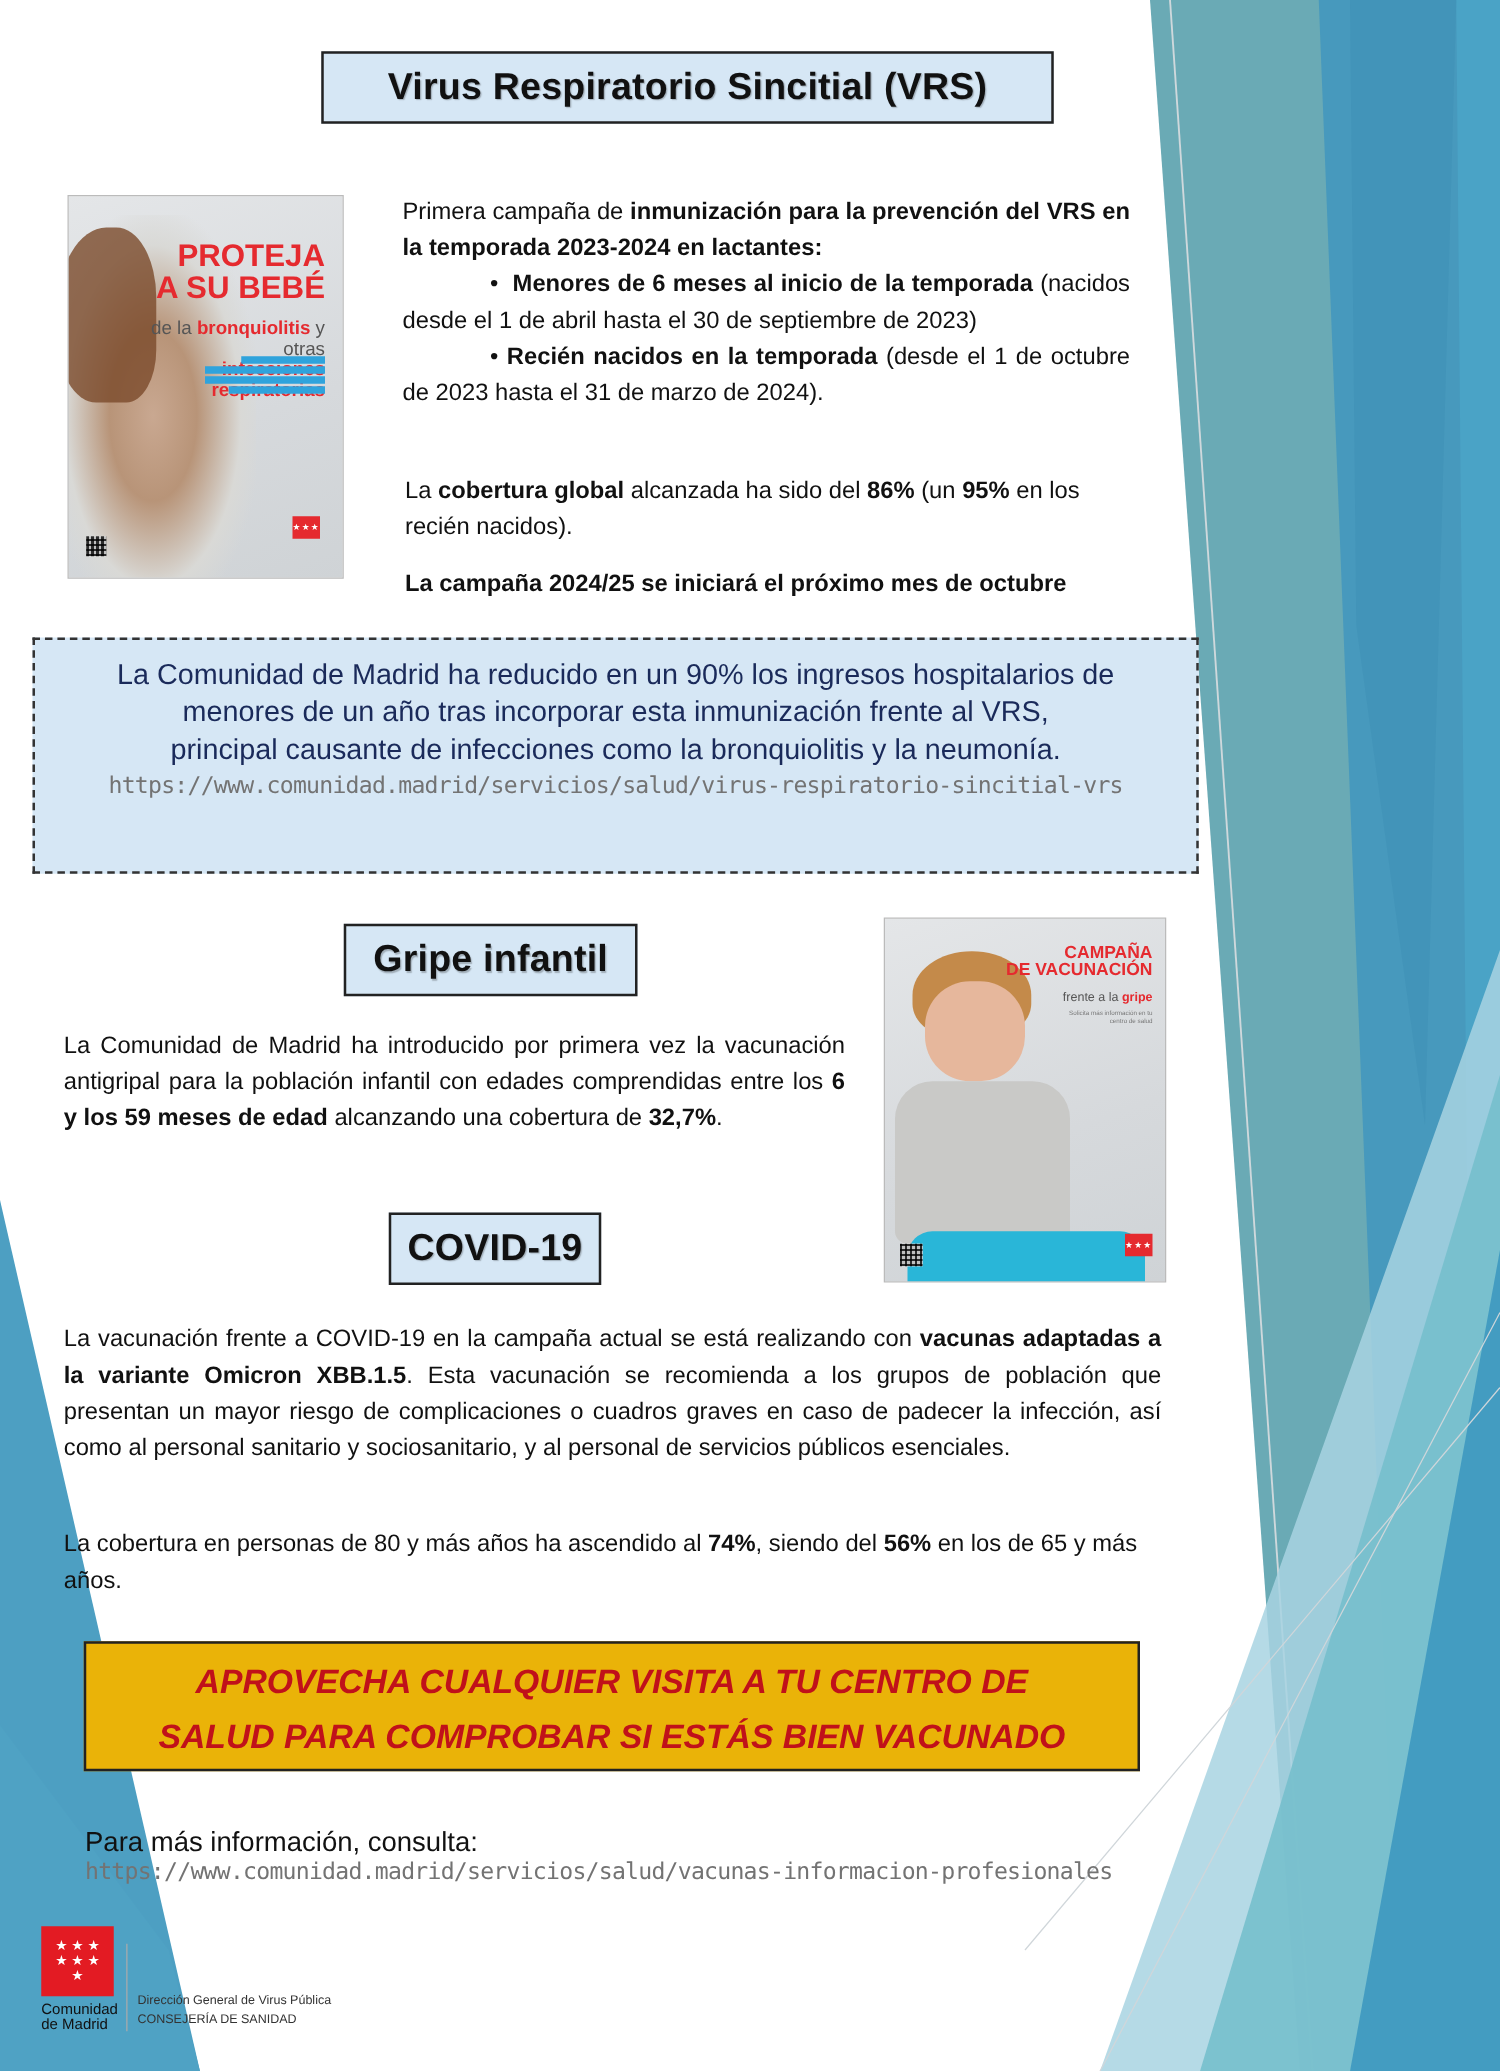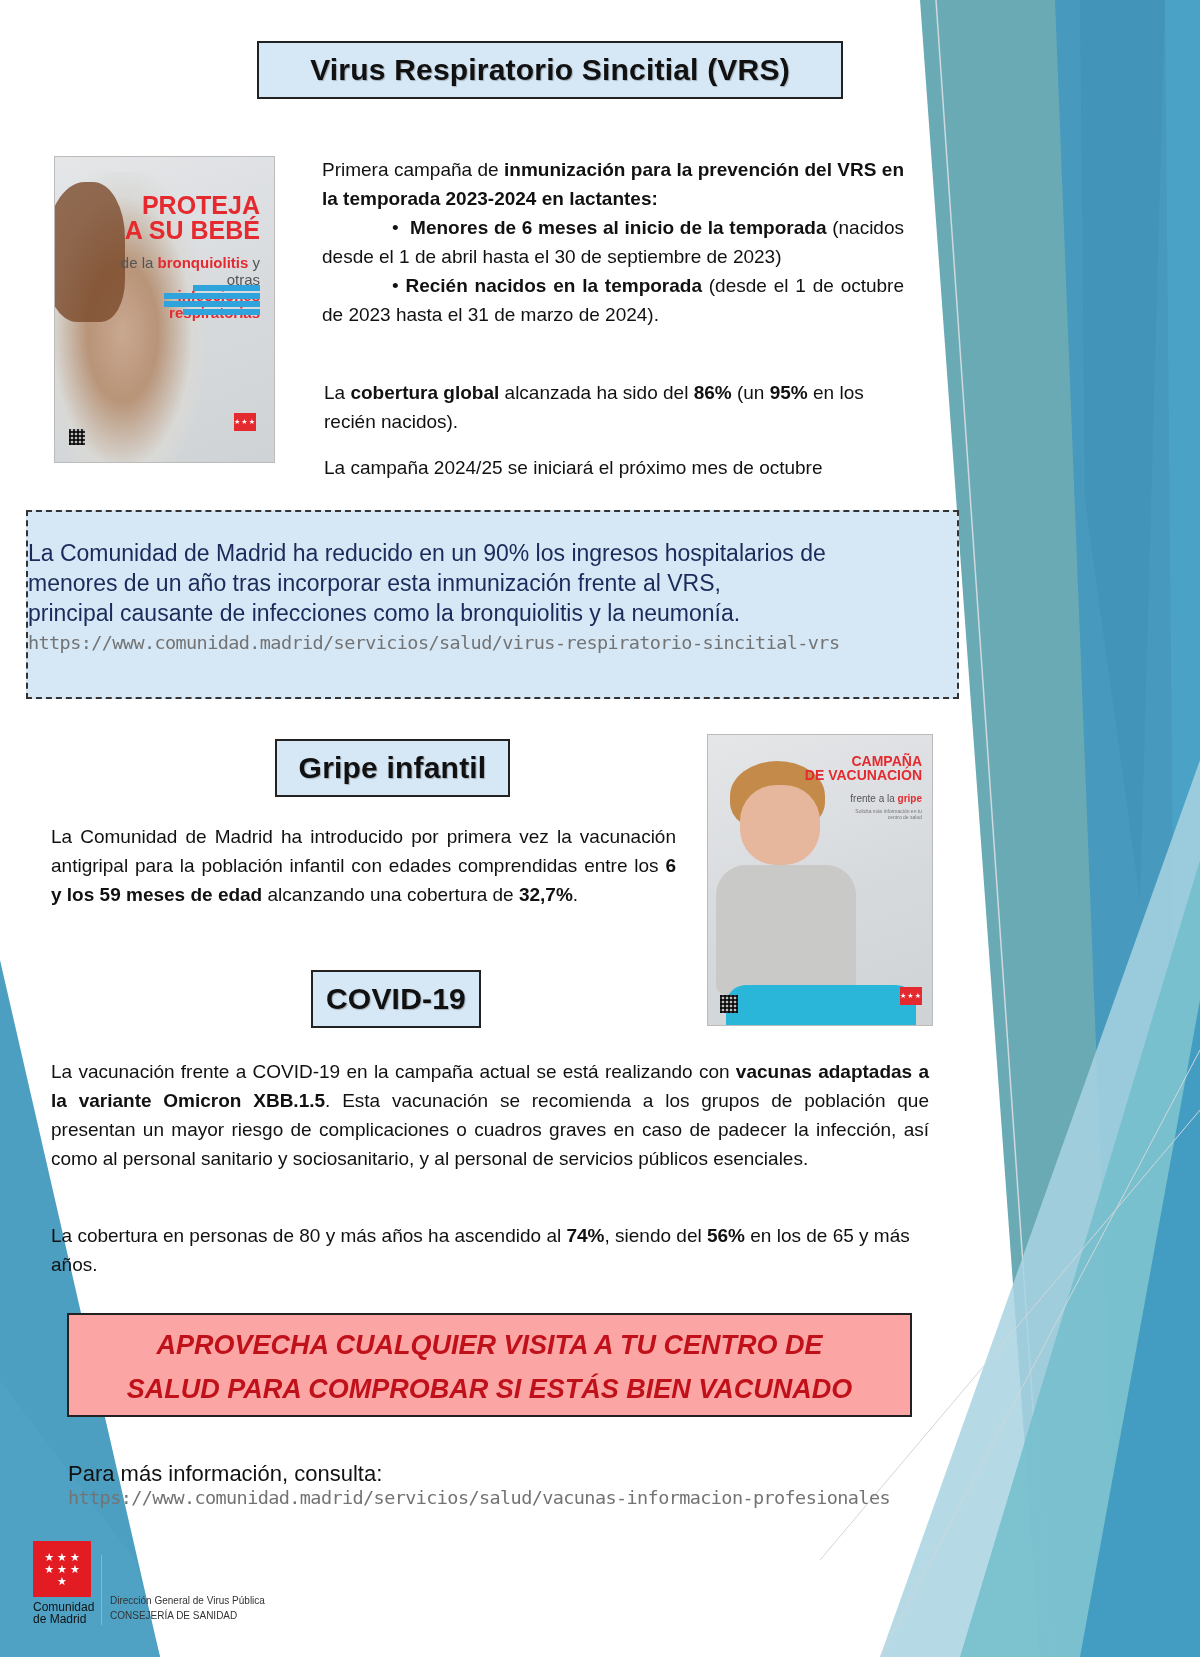--- a/index.html
+++ b/index.html
@@ -35,30 +35,30 @@
     .poster .sub { position: absolute; font-size: 15px; color: #555; text-align: right; line-height: 1.1; }
     .poster .sub b { color: #e52a2f; }
     .poster .logo-red { position: absolute; background: #e52a2f; color: #fff; font-size: 7px; display:flex; align-items:center; justify-content:center; letter-spacing: 1px; }
     .poster .qr { position: absolute; background:
       repeating-linear-gradient(0deg, #333 0 2px, #ddd 2px 4px),
       repeating-linear-gradient(90deg, #333 0 2px, #ddd 2px 4px); background-blend-mode: multiply; }
 
     .callout {
       background: #d6e7f5;
       border: 2px dashed #333;
-      text-align: left;
+      text-align: center;
       color: #1a2a5a;
       font-size: 23px;
       line-height: 30px;
-      padding-top: 26px;
+      padding-top: 12px;
     }
     .link { color: #737373; font-family: "DejaVu Sans Mono", "Liberation Mono", monospace; }
 
     .cta {
-      background: #fca5a5;
+      background: #eab308;
       border: 2px solid #222;
       text-align: center;
       color: #c0111a;
       font-weight: bold;
       font-style: italic;
       font-size: 27px;
       line-height: 44px;
       padding-top: 8px;
     }
 
@@ -123,21 +123,21 @@
   </div>
   <div style="text-indent:70px;">
     <span>•&nbsp;</span><b>Recién nacidos en la temporada</b><span> (desde el 1 de octubre de 2023 hasta el 31 de marzo de 2024).</span>
   </div>
 </div>
 
 <div class="abs para" style="left:324px; top:378px; width:586px;">
   <span>La </span><b>cobertura global</b><span> alcanzada ha sido del </span><b>86%</b><span> (un </span><b>95%</b><span> en los recién nacidos).</span>
 </div>
 
-<div class="abs para" style="left:324px; top:453px; width:600px;">La campaña 2024/25 se iniciará el próximo mes de octubre</div>
+<div class="abs para" style="left:324px; top:453px; width:600px;font-weight:bold;">La campaña 2024/25 se iniciará el próximo mes de octubre</div>
 
 <div class="abs callout" style="left:26px; top:510px; width:933px; height:189px;">
   <div>La Comunidad de Madrid ha reducido en un 90% los ingresos hospitalarios de</div>
   <div>menores de un año tras incorporar esta inmunización frente al VRS,</div>
   <div>principal causante de infecciones como la bronquiolitis y la neumonía.</div>
   <div class="link" style="font-size:18.5px; letter-spacing:-0.6px;">https://www.comunidad.madrid/servicios/salud/virus-respiratorio-sincitial-vrs</div>
 </div>
 
 <div class="abs heading-box" style="left:275px; top:739px; width:235px; height:58px; font-size:30px;">
   <span>Gripe infantil</span>

